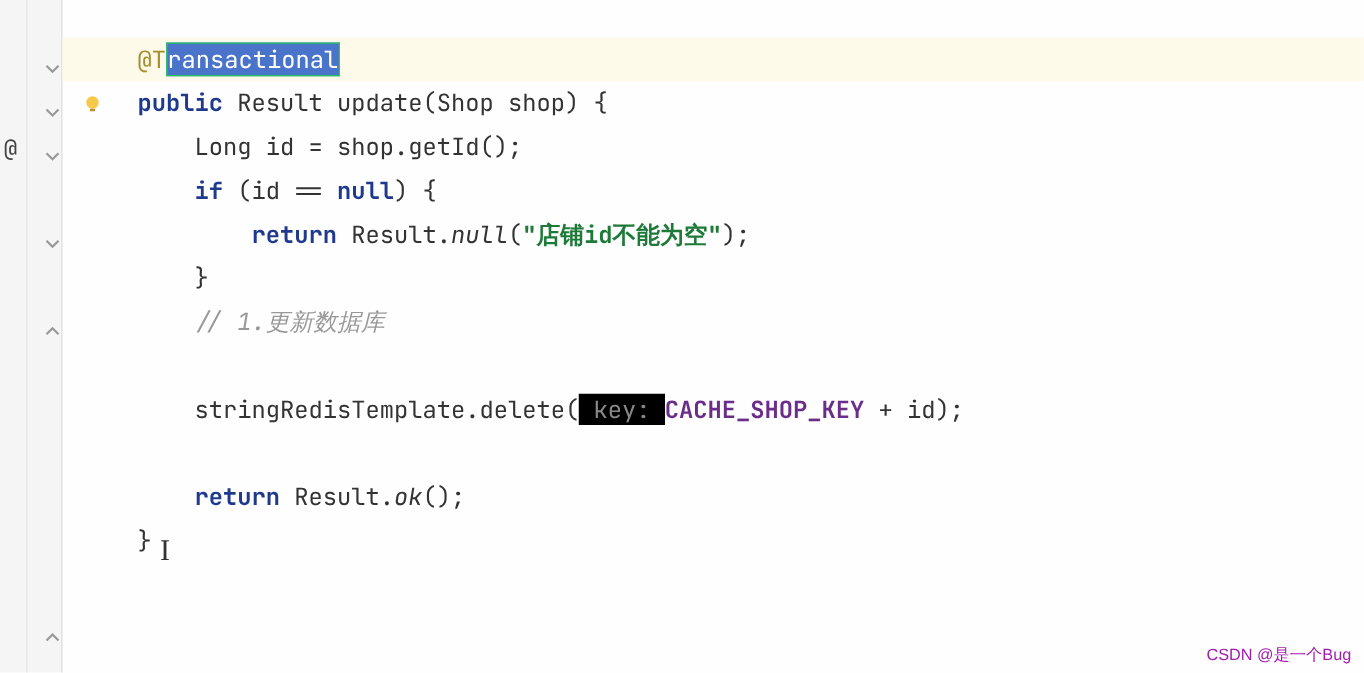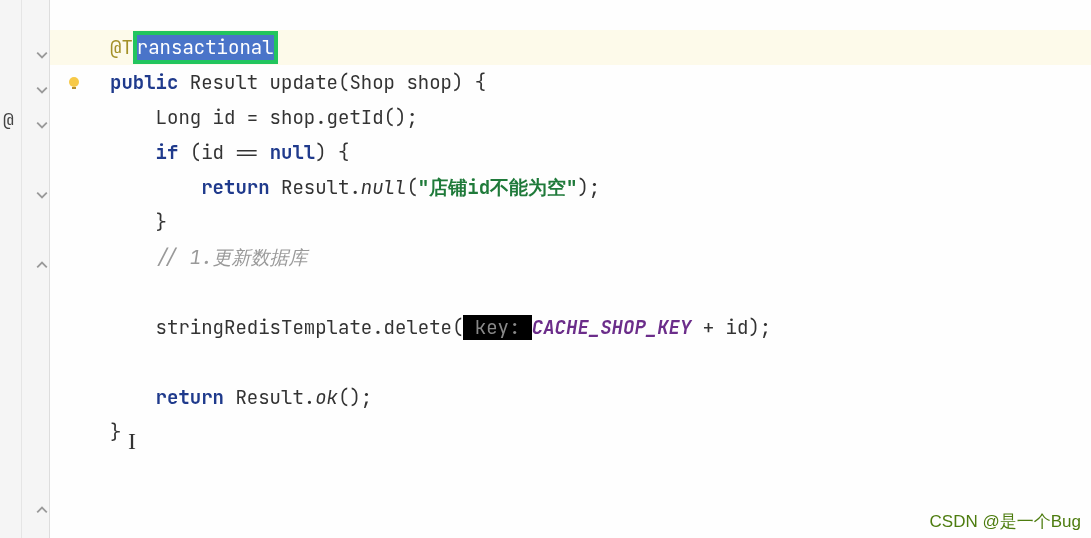--- a/index.html
+++ b/index.html
@@ -68,37 +68,37 @@
     }
     .highlight-line {
       background: #fdfaea;
     }
     .annotation { color: #a39028; }
     .keyword { color: #1f3a8c; font-weight: 600; }
     .method-italic { font-style: italic; color: #333; }
     .string { color: #1f7a3a; font-weight: 600; }
     .comment { color: #999; font-style: italic; }
     .hint-bg { background: #000000; color: #888; font-style: normal; }
-    .const { color: #6b2d8a; font-style: italic; font-weight: 600; margin-top: 40px; }
-    .selected { background: #4a74c9; color: #fff; border: 4px solid #22c55e; }
+    .const { color: #6b2d8a; font-weight: 600; margin-top: 40px; }
+    .selected { background: #4a74c9; color: #fff; border: 1px solid #22c55e; }
     .normal { color: #333; }
     .text-cursor {
       position: absolute;
       left: 128px;
       top: 428px;
       font-size: 24px;
       color: #333;
       font-family: serif;
     }
     .watermark {
       position: absolute;
       right: 10px;
       bottom: 5px;
-      color: #4d7c0f;
-      font-size: 17px;
+      color: #a21caf;
+      font-size: 13px;
       font-family: sans-serif;
     }
   </style>
 </head>
 <body>
 
 <div class="gutter">
   <div class="left-margin"></div>
   <span class="at-sign">@</span>
 

